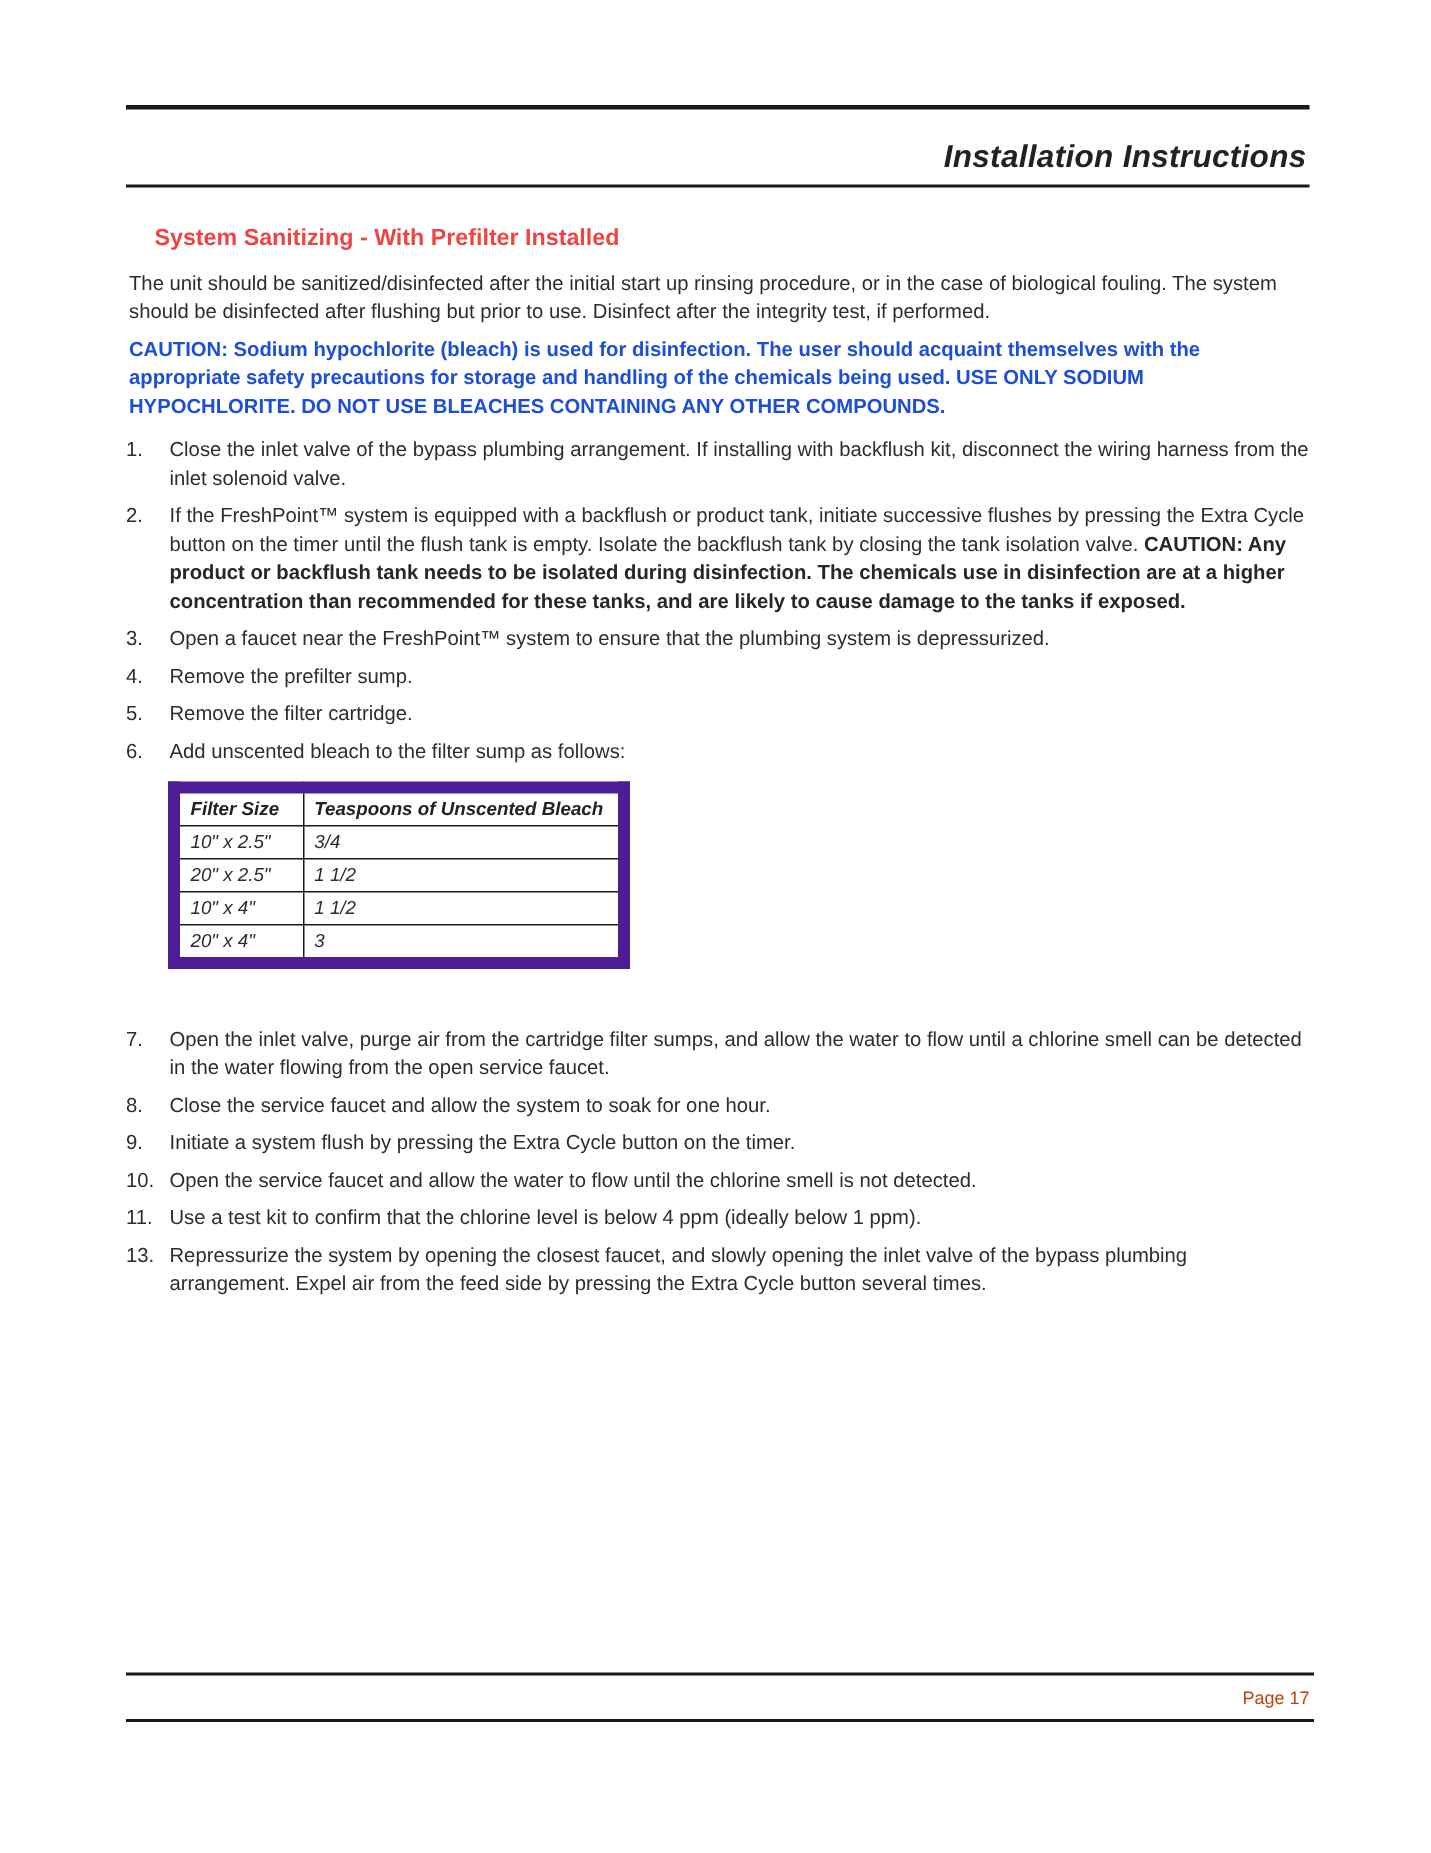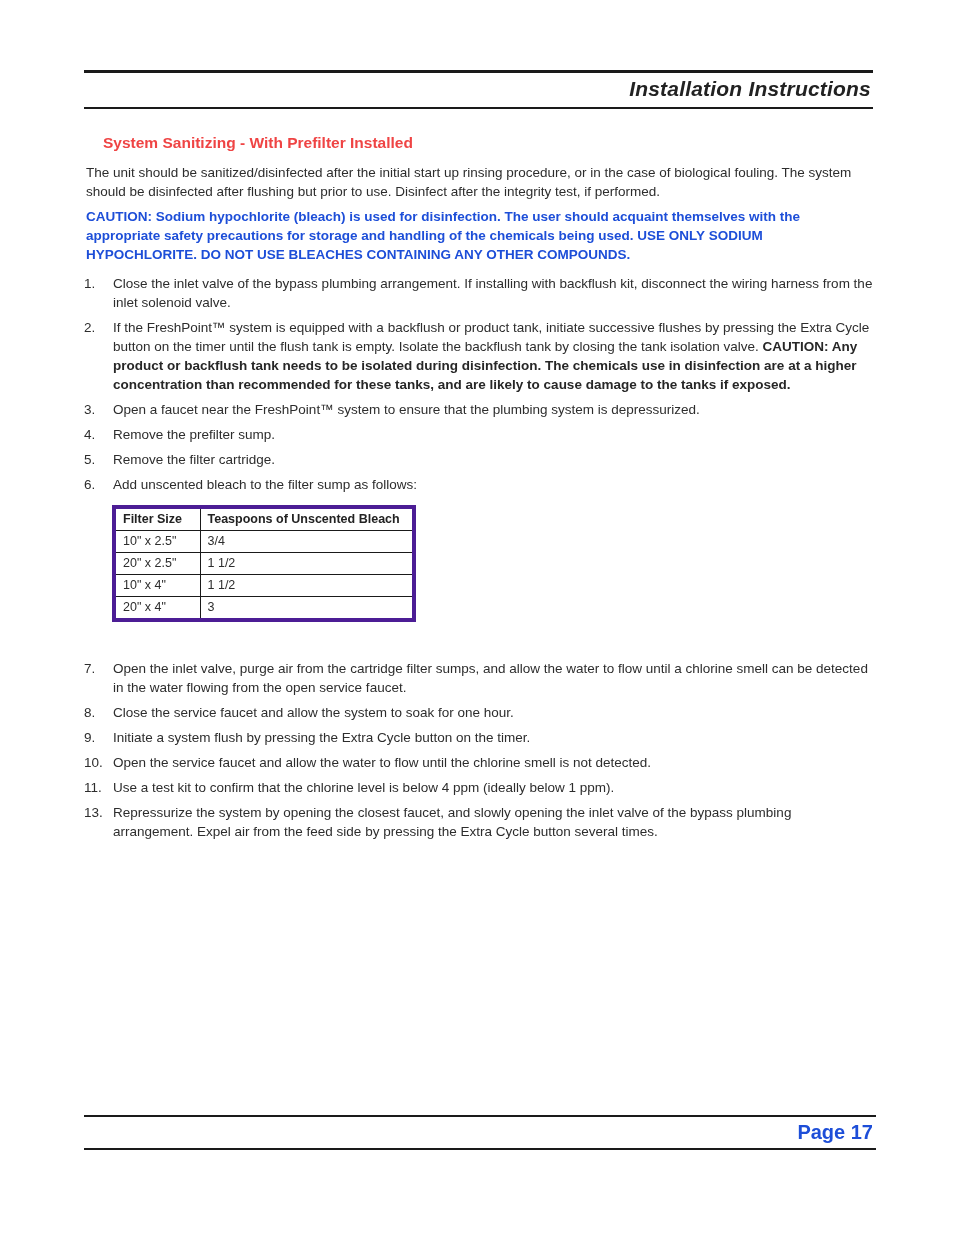--- a/index.html
+++ b/index.html
@@ -11,21 +11,21 @@
     font-family: "Liberation Sans", sans-serif;
     color: #2d2d2d;
     overflow: hidden;
   }
   
   .header {
     margin: 70px 81px 0 84px;
     border-top: 3px solid #1a1a1a;
     border-bottom: 2px solid #1a1a1a;
     text-align: right;
-    padding: 4px 2px 7px 0;
+    padding: 20px 2px 7px 0;
   }
   .header h1 {
     margin: 0;
     font-size: 21px;
     line-height: 23px;
     font-weight: bold;
     font-style: italic;
     color: #222222;
     letter-spacing: 0.2px;
   }
@@ -63,23 +63,24 @@
   }
   ol.steps li + li { margin-top: 6px; }
   ol.steps .num { flex: 0 0 29px; width: 29px; }
   ol.steps .txt { flex: 1; }
   ol.steps .txt b { color: #272727; margin-top: 16px; }
   ol.steps#steps-after { margin-top: 37px; }
   
   table.bleach {
     margin: 11px 0 0 28px;
     border-collapse: collapse;
-    border: 4px solid #4c1d95;
+    border: 8px solid #4c1d95;
     table-layout: fixed;
     width: 300px;
+    font-style: italic;
   }
   table.bleach th, table.bleach td {
     border: 1.5px solid #1a1a1a;
     font-size: 12.5px;
     line-height: 15px;
     padding: 3px 4px 3px 7px;
     text-align: left;
     white-space: nowrap;
     overflow: hidden;
   }
@@ -91,24 +92,23 @@
     position: absolute;
     left: 84px;
     top: 1115px;
     width: 789px;
     border-top: 2px solid #1a1a1a;
     border-bottom: 2px solid #1a1a1a;
     text-align: right;
     padding: 6px 3px 5px 0;
   }
   .footer span {
-    font-size: 20px;
+    font-size: 12px;
     line-height: 18px;
-    color: #1d4ed8;
-    font-weight: bold;
+    color: #c2410c;
   }
 </style>
 </head>
 <body>
 
 <div class="page">
 
   <div class="header">
     <h1>Installation Instructions</h1>
   </div>

